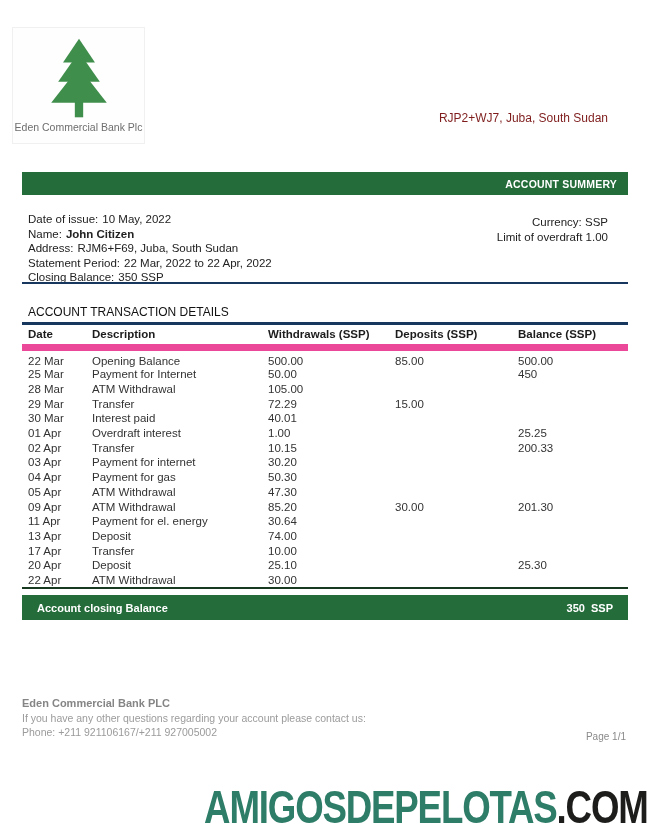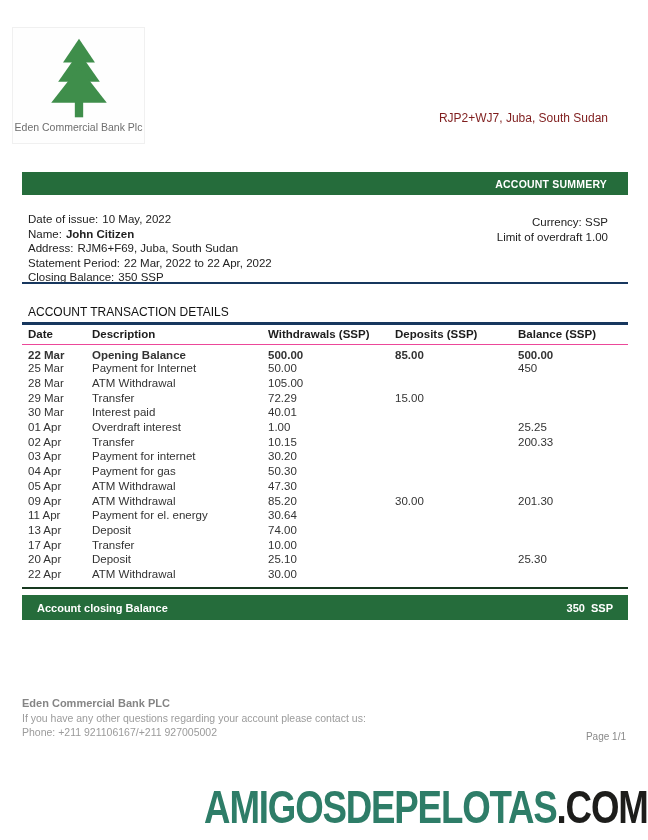--- a/index.html
+++ b/index.html
@@ -16,42 +16,42 @@
   }
   .logo-box svg { display:block; margin:8px auto 0; }
   .logo-text { font-size:10.5px; color:#6e6e6e; margin-top:3px; white-space:nowrap; }
   
   .bank-address { position:absolute; top:102px; right:40px; font-size:12px; color:#7f1d1d; }
   
   .green-bar {
     position:absolute; left:22px; width:606px; background:#256C3B; color:#ffffff;
     font-weight:bold; display:flex; align-items:center;
   }
-  .summary-bar { top:163px; height:23px; justify-content:flex-end; padding-right:21px; font-size:10.5px; letter-spacing:.2px; }
+  .summary-bar { top:163px; height:23px; justify-content:flex-end; padding-right:11px; font-size:10.5px; letter-spacing:.2px; }
   .closing-bar { top:586px; height:25px; justify-content:space-between; padding:0 15px; font-size:11px; }
   .closing-bar .pre { white-space:pre; }
   
   .summary-left { position:absolute; left:28px; top:203px; font-size:11.5px; line-height:14.6px; color:#222; }
   .sum-label { font-weight:normal; }
   .sum-val { margin-left:4px; }
   .sum-val.bold { font-weight:bold; }
   .summary-right { position:absolute; right:40px; top:206px; font-size:11.5px; line-height:14.6px; text-align:right; color:#222; }
   .navy-line { position:absolute; left:22px; width:606px; background:#17375E; }
   .line-a { top:273px; height:2px; }
   .line-b { top:313px; height:2.5px; }
   .section-title { position:absolute; left:28px; top:296px; font-size:12px; font-weight:normal; color:#111; }
   
   table.tx { position:absolute; left:22px; top:316px; width:606px; border-collapse:collapse; table-layout:fixed; }
   table.tx th {
     text-align:left; font-size:11.5px; font-weight:bold; color:#1c1c1c;
-    padding:3px 0 4px; border-bottom:1px solid #ec4899;
+    padding:3px 0 4px; border-bottom:7px solid #ec4899;
   }
   table.tx td { font-size:11.5px; color:#333; height:14.7px; padding:0; vertical-align:middle; }
   table.tx th:first-child, table.tx td:first-child { padding-left:6px; }
-  table.tx tbody tr:first-child td { padding-top:4px;font-weight:bold; }
+  table.tx tbody tr:first-child td { padding-top:4px; }
   .pre-closing-line { position:absolute; left:22px; top:578px; width:606px; height:2px; background:#17391F; }
   
   .footer { position:absolute; left:22px; top:688px; }
   .footer-bank { font-size:11px; font-weight:bold; color:#858585; }
   .footer-contact, .footer-phone { font-size:10.5px; color:#9b9b9b; margin-top:2.5px; }
   .page-number { position:absolute; top:722px; right:22px; font-size:10px; color:#8a8a8a; }
   
   .watermark {
     position:absolute; top:774px; right:0px; font-size:47px; font-weight:bold;
     letter-spacing:-1.5px; white-space:nowrap; transform:scaleX(0.78);

